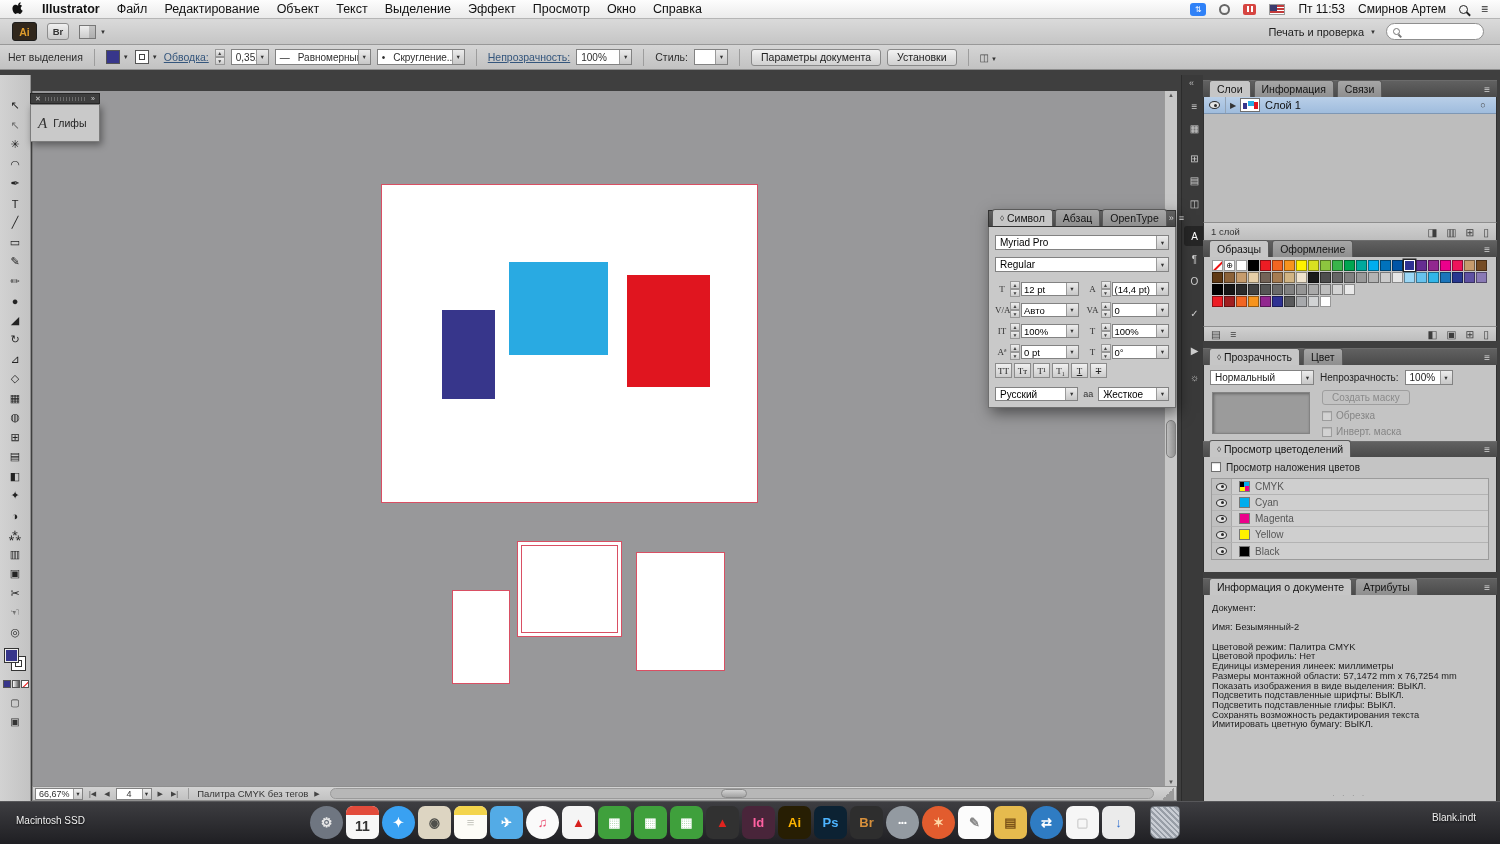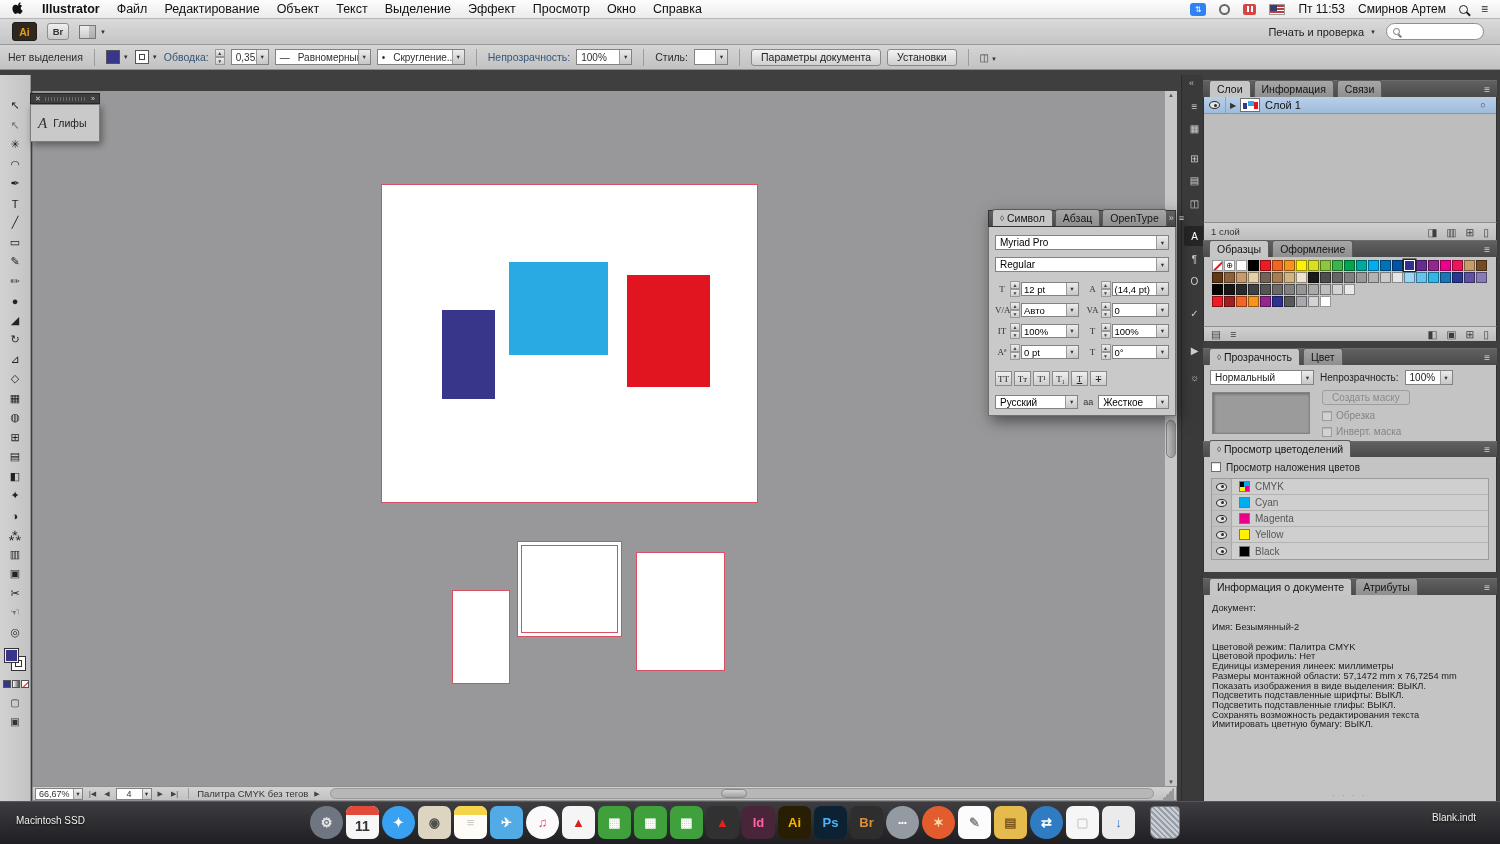--- a/index.html
+++ b/index.html
@@ -32,21 +32,21 @@
   #searchbox{width:98px;height:17px;background:#fff;border:1px solid #8f8f8f;border-radius:9px;display:flex;align-items:center;padding:0 6px;gap:4px;margin-right:4px}
   .lens{width:7px;height:7px;border:1.5px solid #777;border-radius:50%;position:relative;display:inline-block}
   .lens::after{content:'';position:absolute;width:4px;height:1.5px;background:#777;transform:rotate(45deg);right:-3px;bottom:-2px}
 
   
   #controlbar{position:absolute;left:0;top:45px;width:1500px;height:25px;background:linear-gradient(#d5d5d5,#c2c2c2);border-bottom:1px solid #8e8e8e;display:flex;align-items:center;padding:0 8px;font-size:10.5px;color:#2e2e2e;gap:6px;z-index:60}
   .vsep{width:1px;height:17px;background:#9d9d9d;margin:0 5px}
   .fillwidget{display:inline-flex;align-items:center;gap:1px}
   .fsw{width:14px;height:14px;border:1px solid #555;display:inline-block}
   .ssw{width:14px;height:14px;border:1px solid #555;background:#fff;box-shadow:inset 0 0 0 3px #fff,inset 0 0 0 4px #444;display:inline-block}
-  .link{color:#34567d}
+  .link{text-decoration:underline;color:#34567d}
   .dd{display:inline-flex;align-items:center;height:16px;background:#fff;border:1px solid #828282}
   .dd .txt{padding:0 4px;font-size:10px;white-space:nowrap;overflow:hidden}
   .dd .arw{width:12px;align-self:stretch;background:linear-gradient(#ececec,#c7c7c7);border-left:1px solid #9a9a9a;font-size:5.5px;display:flex;align-items:center;justify-content:center;color:#333;flex:none}
   .stp{display:inline-flex;flex-direction:column;width:10px}
   .stp span{font-size:5px;line-height:5px;text-align:center;color:#444;background:linear-gradient(#eee,#ccc);border:1px solid #999;height:8px;display:flex;align-items:center;justify-content:center}
   .btn{height:17px;padding:0 9px;background:linear-gradient(#f3f3f3,#d0d0d0);border:1px solid #898989;border-radius:3px;font-size:10.5px;color:#222;display:inline-flex;align-items:center;white-space:nowrap}
   .btn.disabled{background:#c3c3c3;color:#8b8b8b;border-color:#9e9e9e}
 
   
   #tools{position:absolute;left:0;top:75px;width:31px;height:726px;background:linear-gradient(90deg,#d2d2d2,#c3c3c3);border-right:1px solid #8f8f8f;z-index:30}
@@ -97,21 +97,21 @@
   .cp-icos{margin-left:auto;color:#d3d3d3;font-size:9px;display:flex;gap:5px;padding:0 5px 3px 0}
   .cp-body{background:#c9c9c9;border:1px solid #6f6f6f;border-top:none;padding:5px 6px 6px;position:relative}
   .cp-body .dd{width:100%;height:15px;margin-bottom:4px}
   .cp-body .dd .txt{flex:1;font-size:10px}
   #cpfields{display:grid;grid-template-columns:1fr 1fr;gap:5px 7px;margin-top:5px}
   .fld{display:flex;align-items:center;gap:1px}
   .fld .ficon{width:14px;font-size:9px;color:#333;text-align:center;font-family:"Liberation Serif",serif;flex:none}
   .fld .stp{flex:none}
   .fld .dd{flex:1;height:14px;margin:0}
   .fld .dd .txt{font-size:9.5px;padding:0 2px;flex:1}
-  #cpstyles{display:flex;gap:2px;margin-top:11px}
+  #cpstyles{display:flex;gap:2px;margin-top:3px}
   .sbtn{width:17px;height:15px;background:linear-gradient(#f0f0f0,#cccccc);border:1px solid #8b8b8b;font-size:9px;display:flex;align-items:center;justify-content:center;font-family:"Liberation Serif",serif;color:#222}
   .sbtn.u{text-decoration:underline}.sbtn.s{text-decoration:line-through}
   #cpbottom{display:flex;align-items:center;gap:5px;margin-top:9px}
   #cpbottom .dd{margin:0;height:14px}
   .aa{font-size:9px;color:#333}
 
   
   #sidedock{position:absolute;left:1181px;top:75px;width:25px;height:726px;background:#3a3a3a;border-left:1px solid #2c2c2c;z-index:20}
   .sdicon{position:absolute;left:2px;width:21px;height:20px;display:flex;align-items:center;justify-content:center;color:#cfcfcf;font-size:10px}
   .sdicon.active{background:#262626;border-radius:3px;color:#fff}

